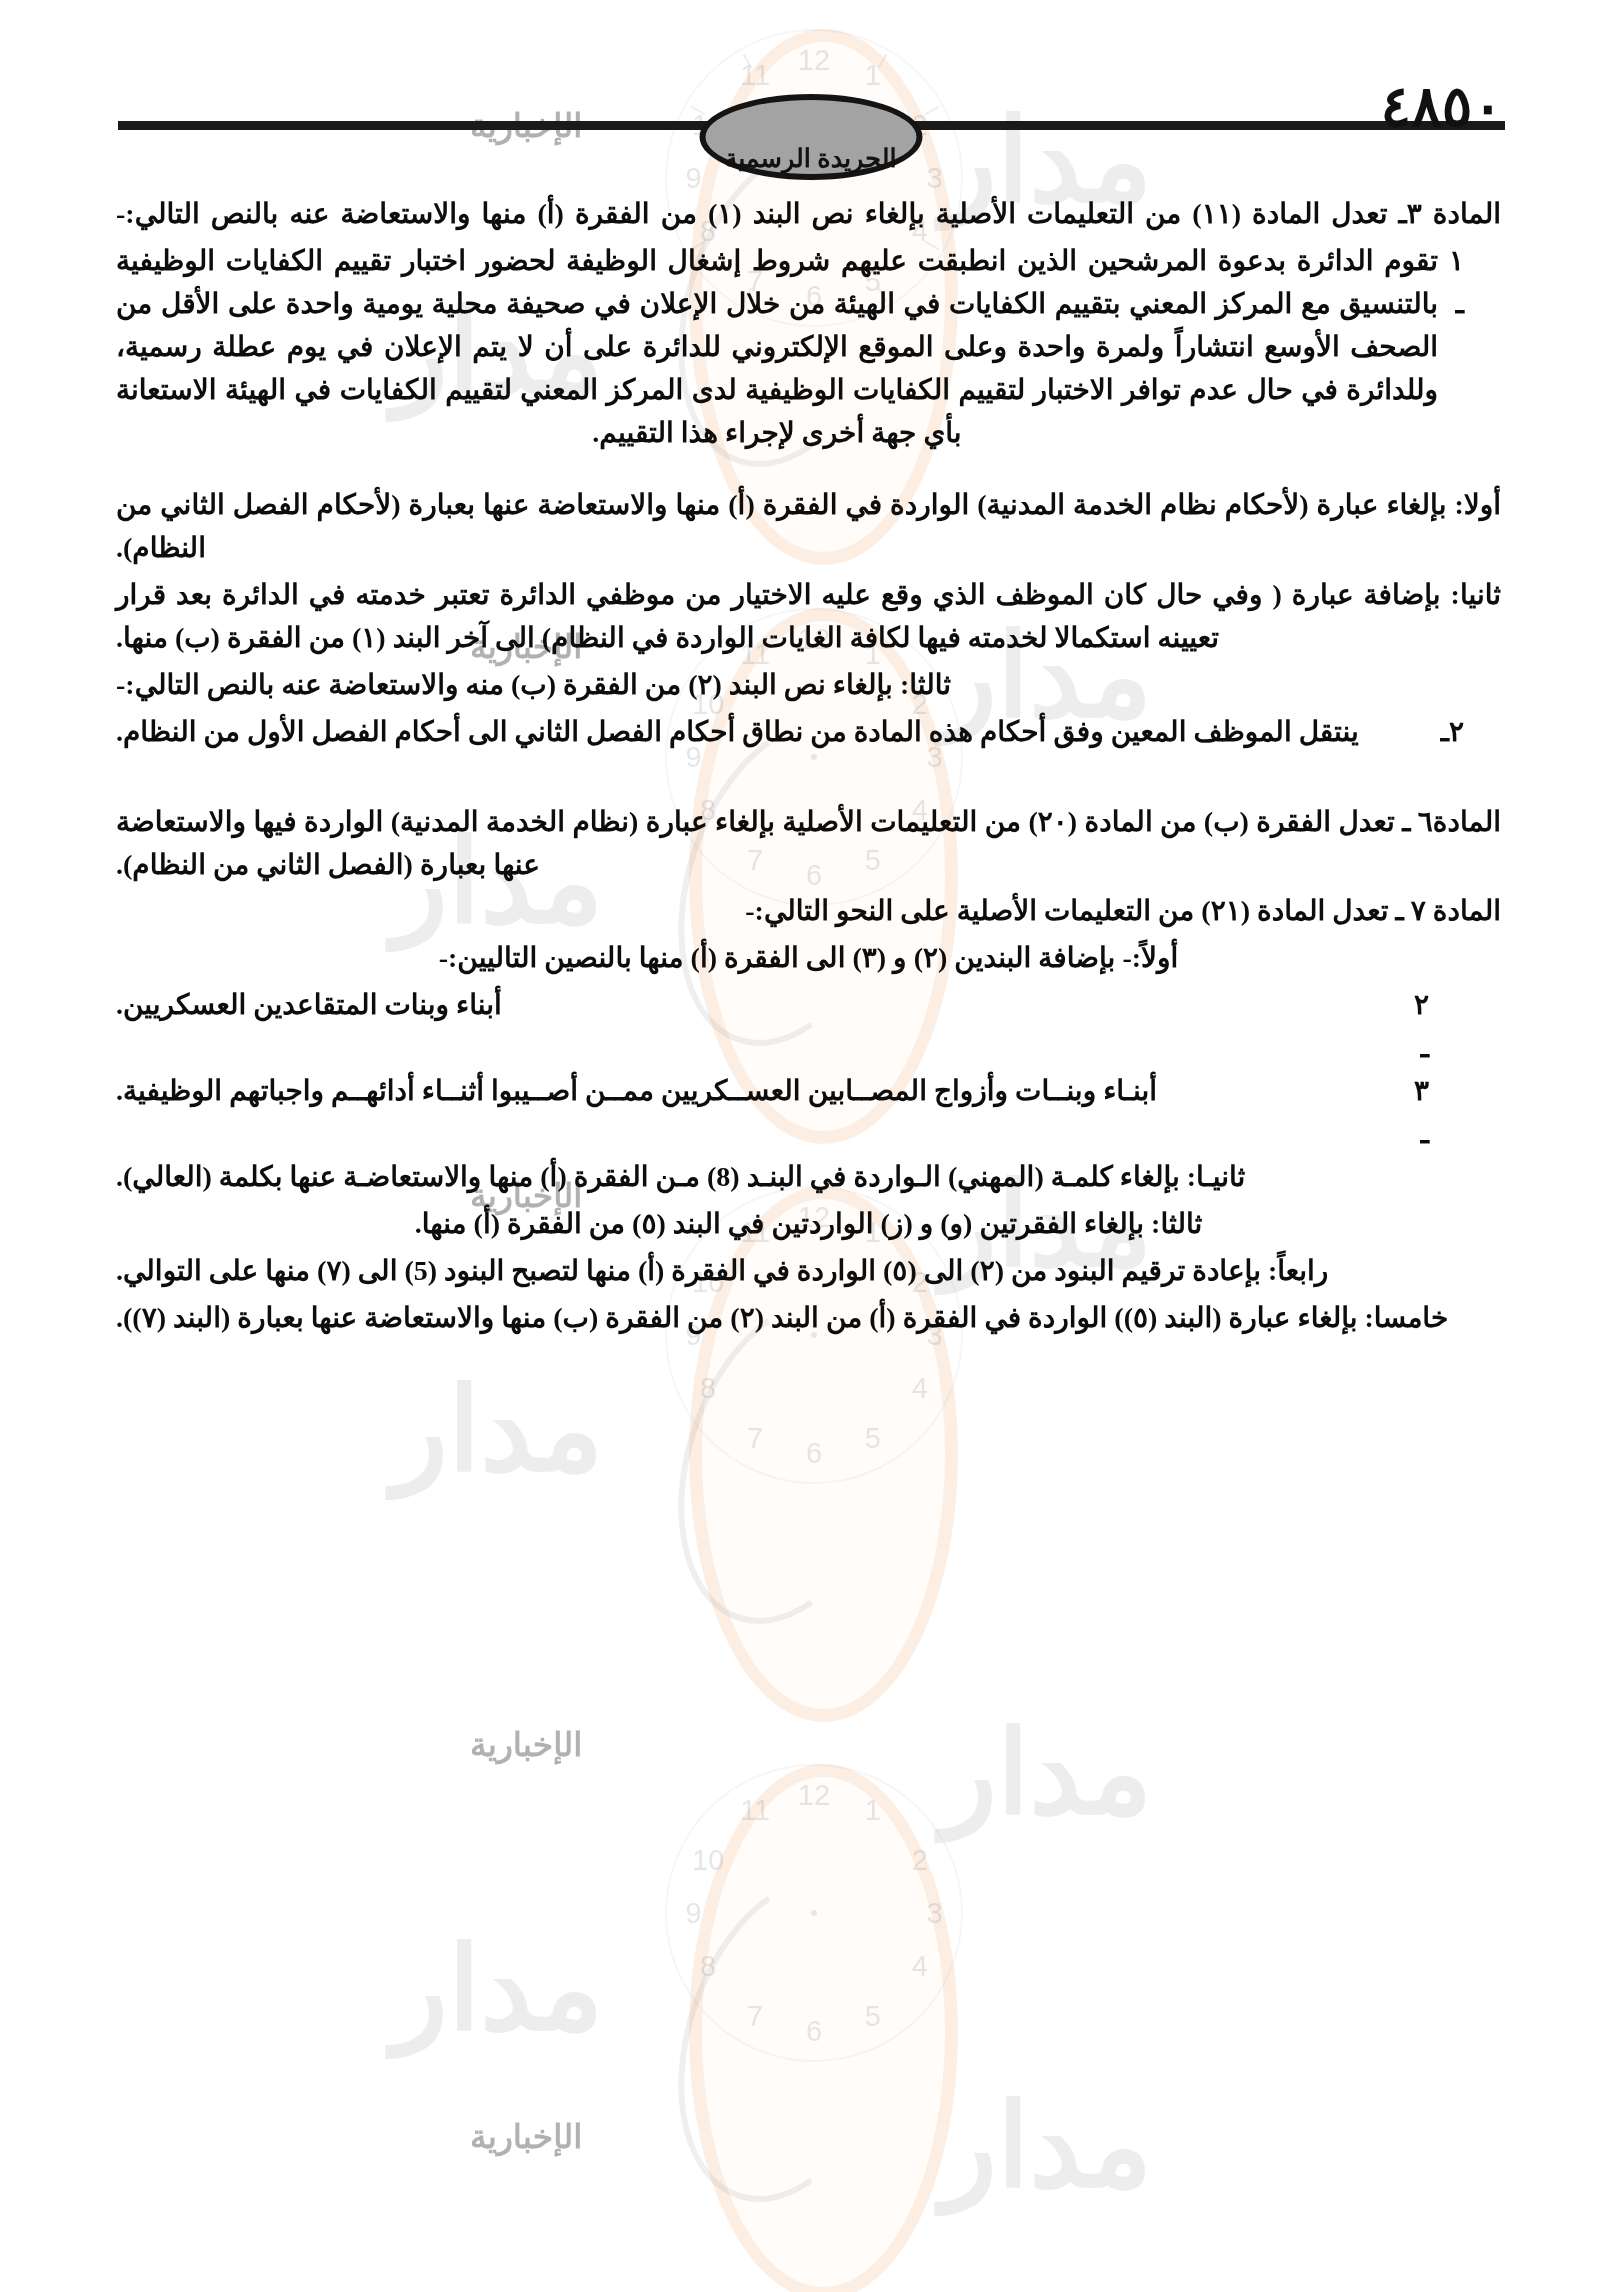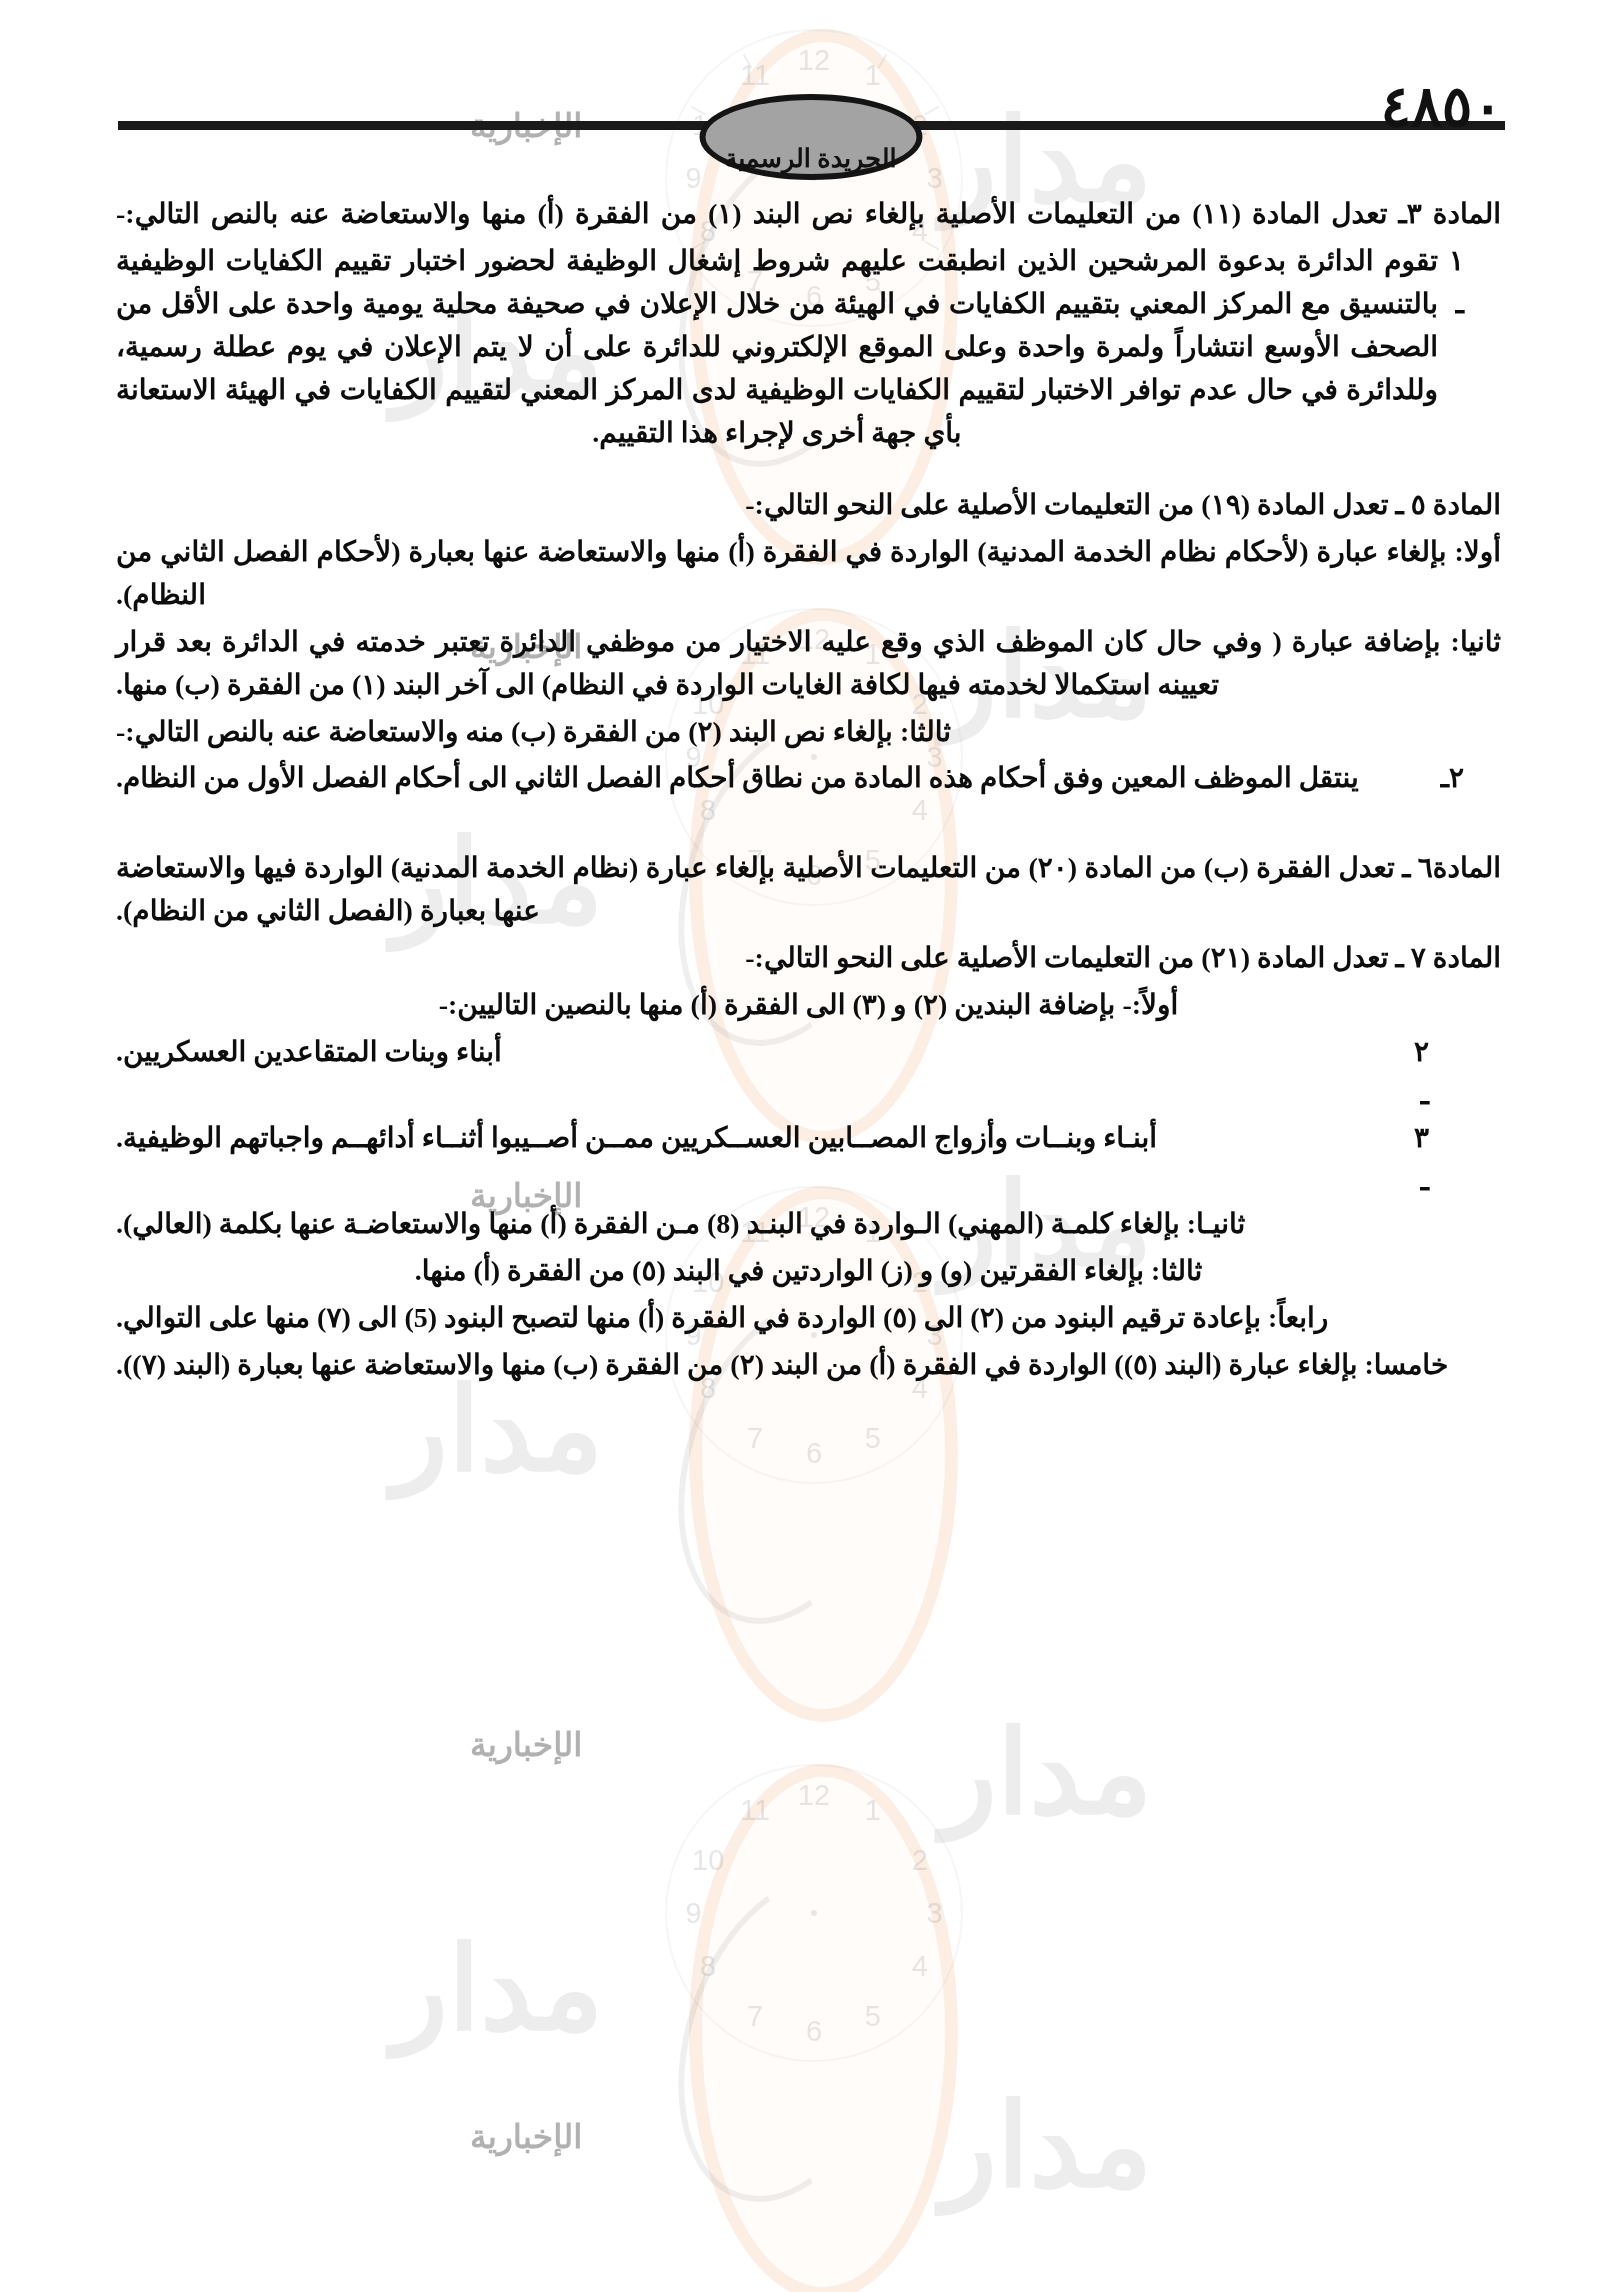--- a/index.html
+++ b/index.html
@@ -331,21 +331,20 @@
     <p class="para justify-last">المادة ٣ـ تعدل المادة (١١) من التعليمات الأصلية بإلغاء نص البند (١) من الفقرة (أ) منها والاستعاضة عنه بالنص التالي:-</p>
 
     <div class="numbered">
       <span class="marker">١ ـ</span>
       <span class="body center-last">تقوم الدائرة بدعوة المرشحين الذين انطبقت عليهم شروط إشغال الوظيفة لحضور اختبار تقييم الكفايات الوظيفية بالتنسيق مع المركز المعني بتقييم الكفايات في الهيئة من خلال الإعلان في صحيفة محلية يومية واحدة على الأقل من الصحف الأوسع انتشاراً ولمرة واحدة وعلى الموقع الإلكتروني للدائرة على أن لا يتم الإعلان في يوم عطلة رسمية، وللدائرة في حال عدم توافر الاختبار لتقييم الكفايات الوظيفية لدى المركز المعني لتقييم الكفايات في الهيئة الاستعانة بأي جهة أخرى لإجراء هذا التقييم.</span>
     </div>
 
     <div class="spacer-md"></div>
 
 
-    <p class="para start-last">المادة ٥ ـ تعدل المادة (١٩) من التعليمات الأصلية على النحو التالي:-</p>
 
     <p class="para end-last">أولا: بإلغاء عبارة (لأحكام نظام الخدمة المدنية) الواردة في الفقرة (أ) منها والاستعاضة عنها بعبارة (لأحكام الفصل الثاني من النظام).</p>
 
     <p class="para end-last">ثانيا:  بإضافة عبارة ( وفي حال كان الموظف الذي وقع عليه الاختيار من موظفي الدائرة تعتبر خدمته في الدائرة بعد قرار تعيينه استكمالا لخدمته فيها لكافة الغايات الواردة في النظام) الى آخر البند (١) من الفقرة (ب) منها.</p>
 
     <p class="para end-last">ثالثا: بإلغاء نص البند (٢) من الفقرة (ب) منه والاستعاضة عنه بالنص التالي:-</p>
 
     <div class="numbered">
       <span class="marker">٢ـ</span>
       <span class="body end-last">ينتقل الموظف المعين وفق أحكام هذه المادة من نطاق أحكام الفصل الثاني الى أحكام الفصل الأول من النظام.</span>

